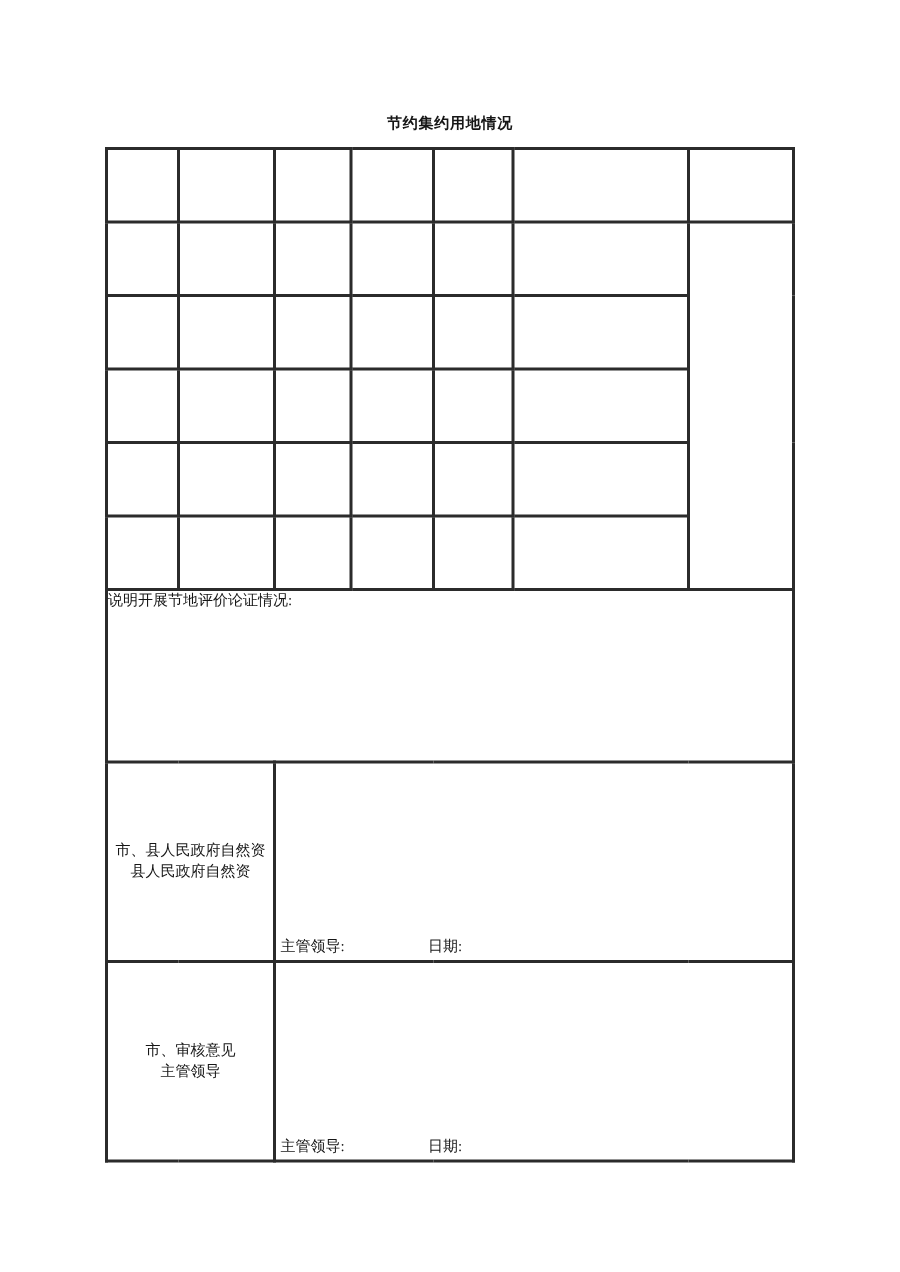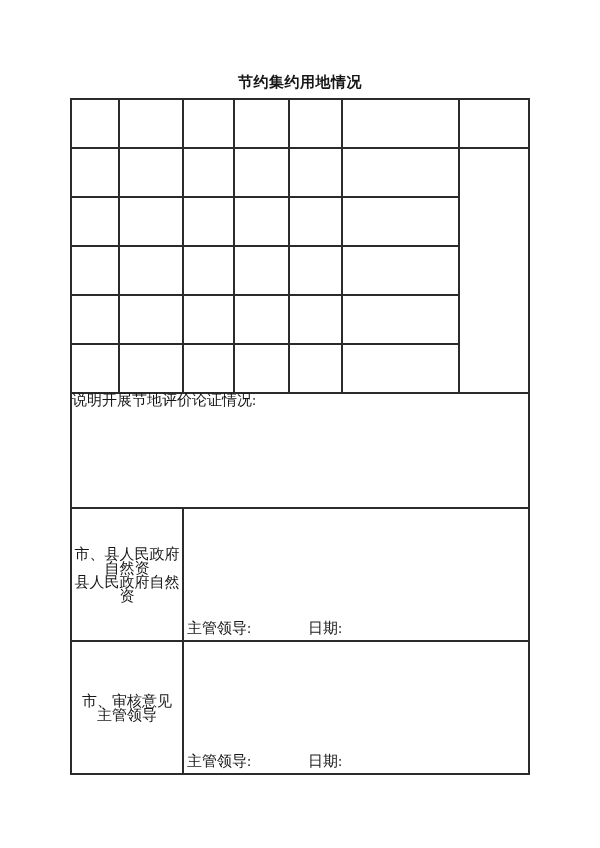--- a/index.html
+++ b/index.html
@@ -12,37 +12,37 @@
     font-family: "Liberation Serif", serif;
     color: #161616;
     overflow: hidden;
   }
   .doc-title {
     position: absolute;
     top: 74px;
     left: 71px;
     width: 458px;
     text-align: center;
-    font-size: 15px;
+    font-size: 10px;
     font-weight: bold;
     line-height: 17px;
     letter-spacing: 0.5px;
   }
   table.form {
     position: absolute;
     top: 98px;
     left: 70px;
     border-collapse: collapse;
     table-layout: fixed;
     width: 458px;
   }
   table.form td {
     border: 2px solid #2b2b2b;
     padding: 0;
-    font-size: 15px;
+    font-size: 10px;
   }
   tr.gridrow td { height: 47px; }
   td.note-cell {
     height: 113px;
     vertical-align: top;
     text-align: left;
     padding: 2px 4px;
     line-height: 13px;
   }
   td.label-cell {

